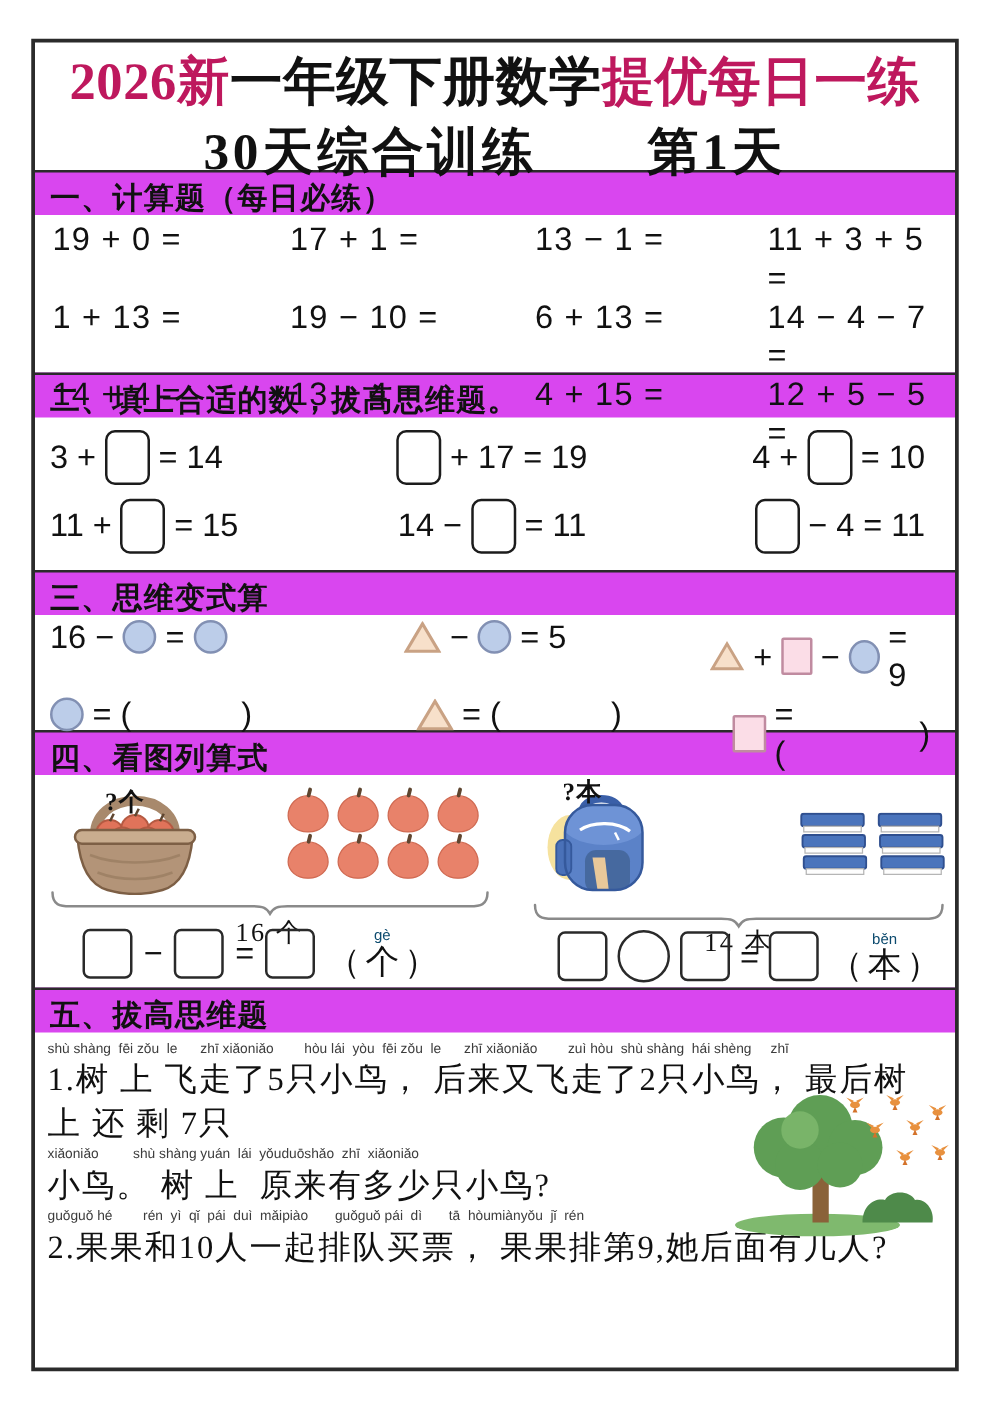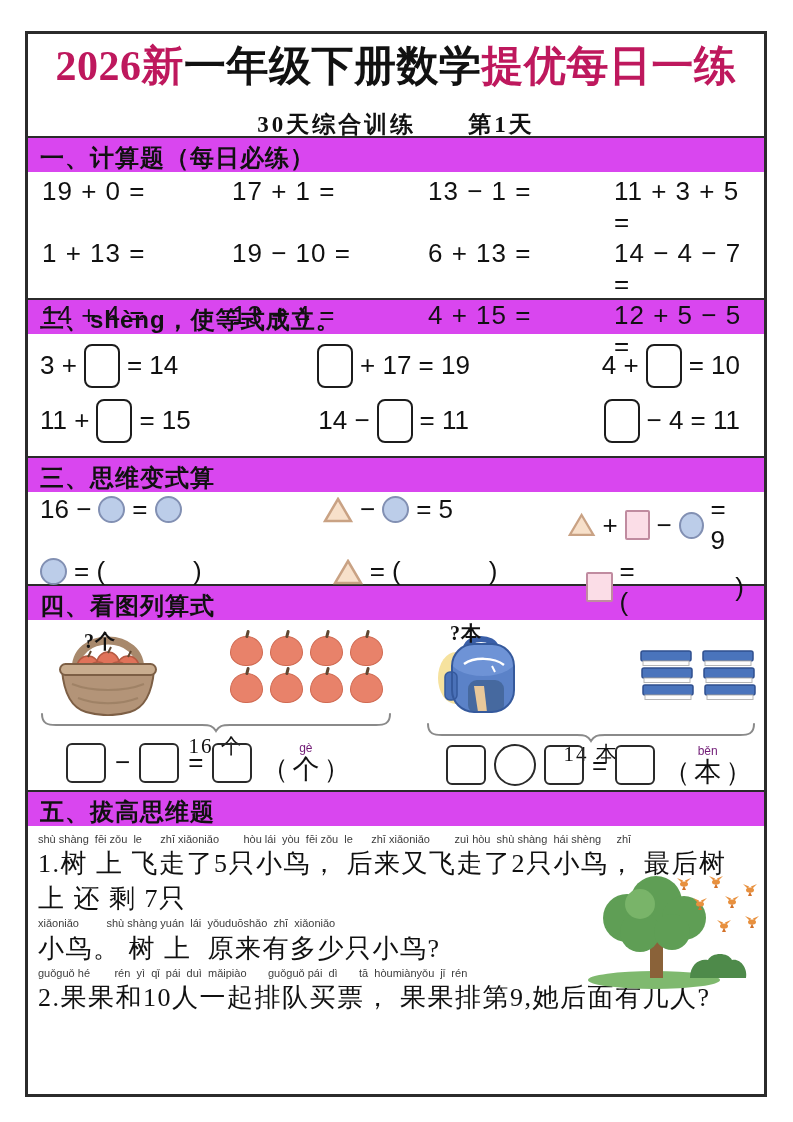--- a/index.html
+++ b/index.html
@@ -5,21 +5,21 @@
   html,body{margin:0;padding:0;}
   body{width:793px;height:1122px;background:#fff;position:relative;overflow:hidden;
        font-family:"Liberation Sans",sans-serif;color:#111;}
   .sheet{position:absolute;left:25px;top:31px;width:742px;height:1066px;
          border:3px solid #2b2b2b;box-sizing:border-box;background:#fff;}
   
   .title-block{height:102px;text-align:center;padding-top:6px;box-sizing:border-box;
                font-family:"Liberation Serif",serif;font-weight:bold;}
   .title-main{font-size:42px;line-height:1.25;letter-spacing:0.5px;white-space:nowrap;}
   .red{color:#be185d;}
-  .title-sub{font-size:23px;letter-spacing:3px;margin-top:16px;}
+  .title-sub{font-size:41px;letter-spacing:3px;margin-top:1px;}
   
   .sec-header{height:36px;background:#d946ef;border-top:2px solid #2b2b2b;
               box-sizing:border-box;font-size:24px;font-weight:bold;
               padding:4px 0 0 12px;letter-spacing:1px;}
   
   .s1-body{height:126px;box-sizing:border-box;display:grid;
            grid-template-columns:190px 196px 186px 1fr;
            padding:4px 6px 14px 14px;font-size:26px;letter-spacing:1px;
            align-content:space-between;}
   
@@ -55,21 +55,21 @@
   .apple::before{content:"";position:absolute;top:-7px;left:15px;width:3px;height:8px;
                  background:#5f4630;border-radius:2px;transform:rotate(14deg);}
   .brace{position:absolute;}
   .total-label{position:absolute;text-align:center;font-family:"Liberation Serif",serif;
                font-size:21px;letter-spacing:2px;}
   .eq4{position:absolute;display:flex;align-items:center;gap:9px;font-size:26px;}
   .box4{width:40px;height:40px;border:2.5px solid #2a2a2a;border-radius:6px;box-sizing:border-box;}
   .circle4{width:42px;height:42px;border:2.5px solid #2a2a2a;border-radius:50%;box-sizing:border-box;}
   .unit-group{display:flex;align-items:flex-end;gap:4px;font-family:"Liberation Serif",serif;font-size:27px;line-height:1;}
   .unit-stack{display:inline-flex;flex-direction:column;align-items:center;line-height:1;}
-  .unit-pinyin{font-size:12px;color:#701a75;font-family:"Liberation Sans",sans-serif;margin-bottom:2px;}
+  .unit-pinyin{font-size:12px;color:#0c4a6e;font-family:"Liberation Sans",sans-serif;margin-bottom:2px;}
   .backpack-wrap{position:absolute;left:24px;top:8px;}
   .books{position:absolute;left:228px;top:30px;display:flex;gap:6px;}
   
   .s5-body{position:relative;box-sizing:border-box;padding:6px 10px 0 10px;height:196px;}
   .pinyin{font-size:11px;color:#3c3c3c;white-space:pre;line-height:1.3;}
   .hanzi{font-family:"Liberation Serif",serif;font-size:26px;line-height:1.35;
          letter-spacing:1.5px;white-space:pre-wrap;}
   .q2-block{}
   .tree-wrap{position:absolute;right:2px;top:50px;}
 </style>
@@ -92,21 +92,21 @@
     <span class="calc">1 + 13 =</span>
     <span class="calc">19 − 10 =</span>
     <span class="calc">6 + 13 =</span>
     <span class="calc">14 − 4 − 7 =</span>
     <span class="calc">14 + 4 =</span>
     <span class="calc">13 + 4 =</span>
     <span class="calc">4 + 15 =</span>
     <span class="calc">12 + 5 − 5 =</span>
   </div>
 
-  <div class="sec-header">二、shèng，使等式成立。</div>
+  <div class="sec-header">二、填上合适的数，拔高思维题。</div>
   <div class="s2-body">
     <div class="s2-row">
       <span class="eq">
           <span>3 +</span>
           <span class="blank-box"></span>
           <span>= 14</span>
         </span>
       <span class="eq">
           <span></span>
           <span class="blank-box"></span>

